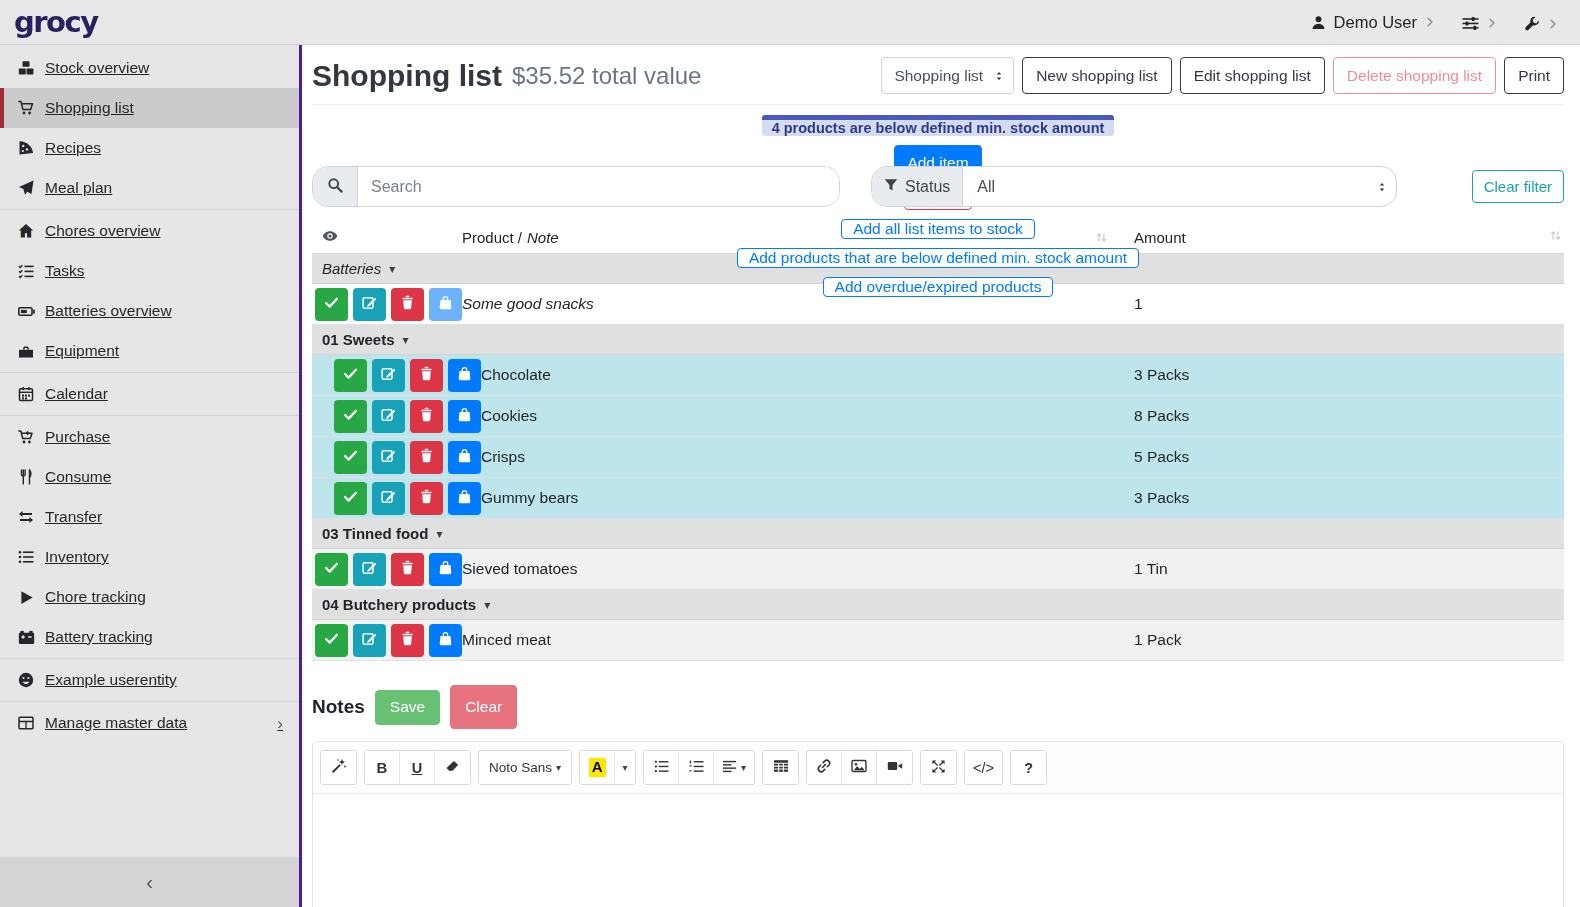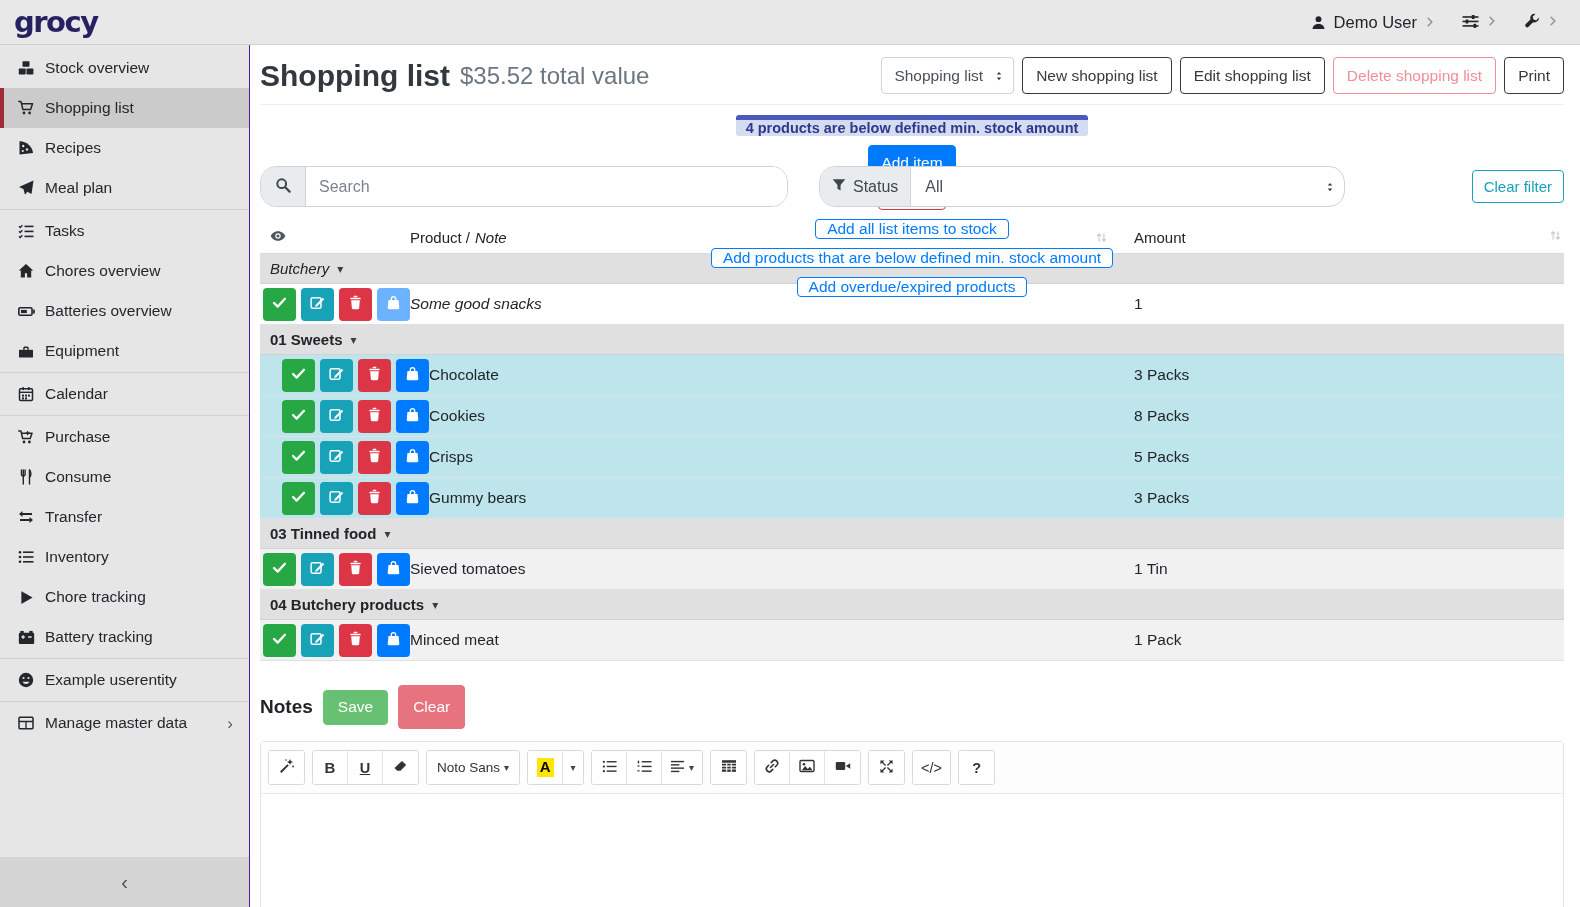--- a/index.html
+++ b/index.html
@@ -9,29 +9,29 @@
     background:#fff; color:#212529;
     font-family:"Liberation Sans", sans-serif;
   }
   
   .app-header {
     height:45px; background:#e8e8e8; border-bottom:1px solid #d0d0d0;
     display:flex; align-items:center; justify-content:space-between;
     padding:0 22px 0 14px;
   }
   .logo { font-family:"DejaVu Sans", sans-serif; font-weight:800; font-size:29px; color:#262262; letter-spacing:-1.5px; }
-  .header-right { display:flex; align-items:flex-start; gap:27px; }
+  .header-right { display:flex; align-items:flex-end; gap:27px; }
   .header-menu { display:flex; align-items:center; gap:8px; font-size:16.5px; color:#212529; cursor:pointer; }
   .hicon { display:flex; color:#212529; }
   .chev { display:flex; color:#8d9297; }
   
   .app-body { display:flex; height:862px; }
   .sidebar {
-    width:250px; flex-shrink:0; background:#e6e6e6; border-right:1px solid #4c1d95;
-    position:relative; padding-top:3px;
+    width:302px; flex-shrink:0; background:#e6e6e6; border-right:3px solid #4c1d95;
+    position:relative; padding-top:3px;text-decoration:underline;
   }
   .side-item {
     height:40px; display:flex; align-items:center; gap:9px; padding-left:12px;
     font-size:15.5px; color:#23272b; cursor:pointer; border-left:4px solid transparent;
   }
   .side-item.active { background:#cbcbcb; border-left-color:#9f2a38; }
   .s-icon { width:20px; display:flex; justify-content:center; color:#23272b; }
   .s-chev { margin-left:auto; margin-right:16px; color:#55595e; font-size:17px; line-height:1; }
   .side-divider { height:1px; background:#d2d2d2; margin:1px 0; }
   .sidebar-footer {
@@ -216,42 +216,42 @@
           <span class="s-icon">
             <svg viewBox="0 0 16 16" width="16" height="16" fill="currentColor">
               <path d="M15.5.5 1 7l4.4 1.9L7 14.8l2.3-3.1 4.2 2.3z"></path>
             </svg>
           </span>
           <span class="s-label">Meal plan</span>
         </div>
         <div class="side-divider"></div>
         <div class="side-item">
           <span class="s-icon">
+            <svg viewBox="0 0 16 16" width="16" height="16" fill="currentColor">
+              <path d="M8 1 .8 7.5h2v7h4.1v-4.2h2.2v4.2h4.1v-7h2z"></path>
+            </svg>
+          </span>
+          <span class="s-label">Chores overview</span>
+        </div>
+        <div class="side-item">
+          <span class="s-icon">
             <svg viewBox="0 0 16 16" width="16" height="16">
               <g stroke="currentColor" stroke-width="1.4" fill="none">
                 <path d="M1 3.2 2.2 4.4 4.4 2.2"></path>
                 <path d="M1 8.2 2.2 9.4 4.4 7.2"></path>
                 <path d="M1 13.2 2.2 14.4 4.4 12.2"></path>
               </g>
               <g fill="currentColor">
                 <rect x="6.5" y="2.6" width="9" height="1.6"></rect>
                 <rect x="6.5" y="7.6" width="9" height="1.6"></rect>
                 <rect x="6.5" y="12.6" width="9" height="1.6"></rect>
               </g>
             </svg>
           </span>
           <span class="s-label">Tasks</span>
-        </div>
-        <div class="side-item">
-          <span class="s-icon">
-            <svg viewBox="0 0 16 16" width="16" height="16" fill="currentColor">
-              <path d="M8 1 .8 7.5h2v7h4.1v-4.2h2.2v4.2h4.1v-7h2z"></path>
-            </svg>
-          </span>
-          <span class="s-label">Chores overview</span>
         </div>
         <div class="side-item">
           <span class="s-icon">
             <svg viewBox="0 0 16 16" width="17" height="17">
               <rect x="0.8" y="4.5" width="12.4" height="7" rx="1.2" fill="none" stroke="currentColor" stroke-width="1.5"></rect>
               <rect x="2.8" y="6.5" width="5.5" height="3" fill="currentColor"></rect>
               <rect x="14.2" y="6" width="1.6" height="4" rx="0.5" fill="currentColor"></rect>
             </svg>
           </span>
           <span class="s-label">Batteries overview</span>
@@ -470,21 +470,21 @@
                 <g stroke="currentColor" stroke-width="1.3" fill="none" stroke-linecap="round" stroke-linejoin="round">
                   <path d="M5 12.5v-9M5 3.5 3 5.7M5 3.5l2 2.2"></path>
                   <path d="M11 3.5v9M11 12.5l-2-2.2M11 12.5l2-2.2"></path>
                 </g>
               </svg>
             </span>
         </div>
       </div>
       <div>
           <div class="t-group-row">
-            <span class="group-label italic">Butchery</span>
+            <span class="group-label italic">Batteries</span>
             <span class="group-caret">▾</span>
           </div>
           <div class="t-row bg-white">
             <div class="c-actions">
               <button class="row-btn btn-done">
                 <span><svg viewBox="0 0 16 16" width="15" height="15">
                     <path d="M2.2 8.6 6 12.4 13.8 4" fill="none" stroke="#fff" stroke-width="2.4" stroke-linecap="round" stroke-linejoin="round"></path>
                   </svg></span>
               </button>
               <button class="row-btn btn-edit">

